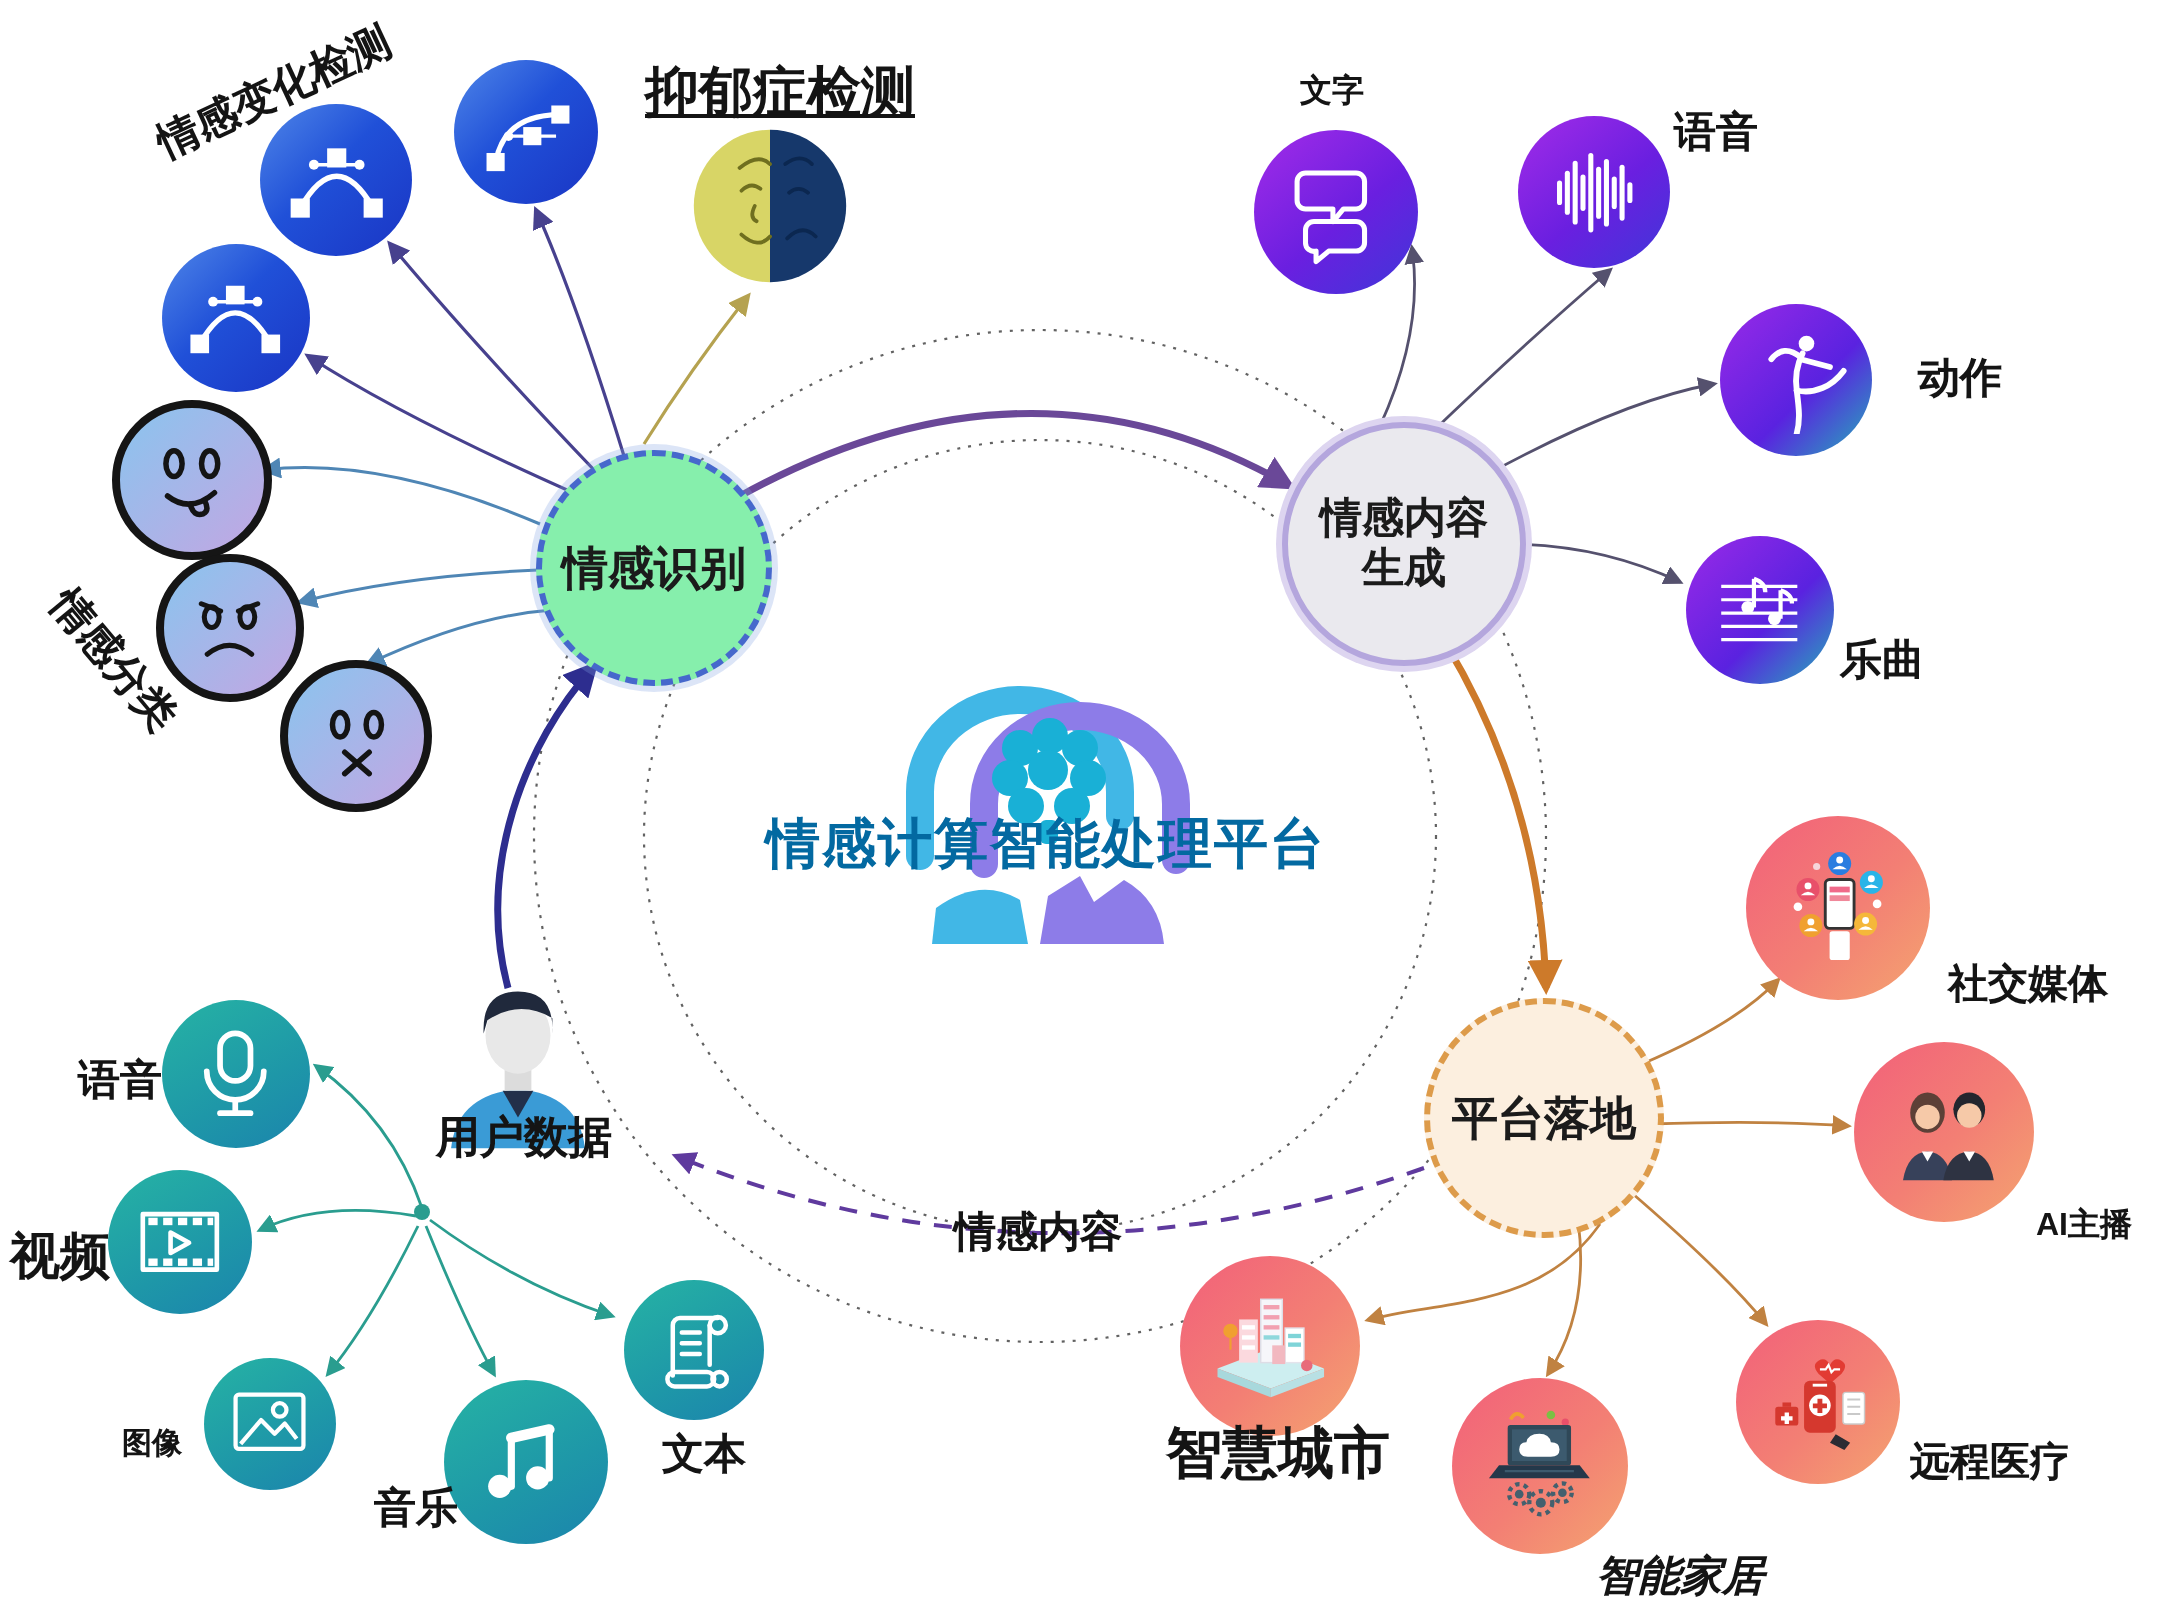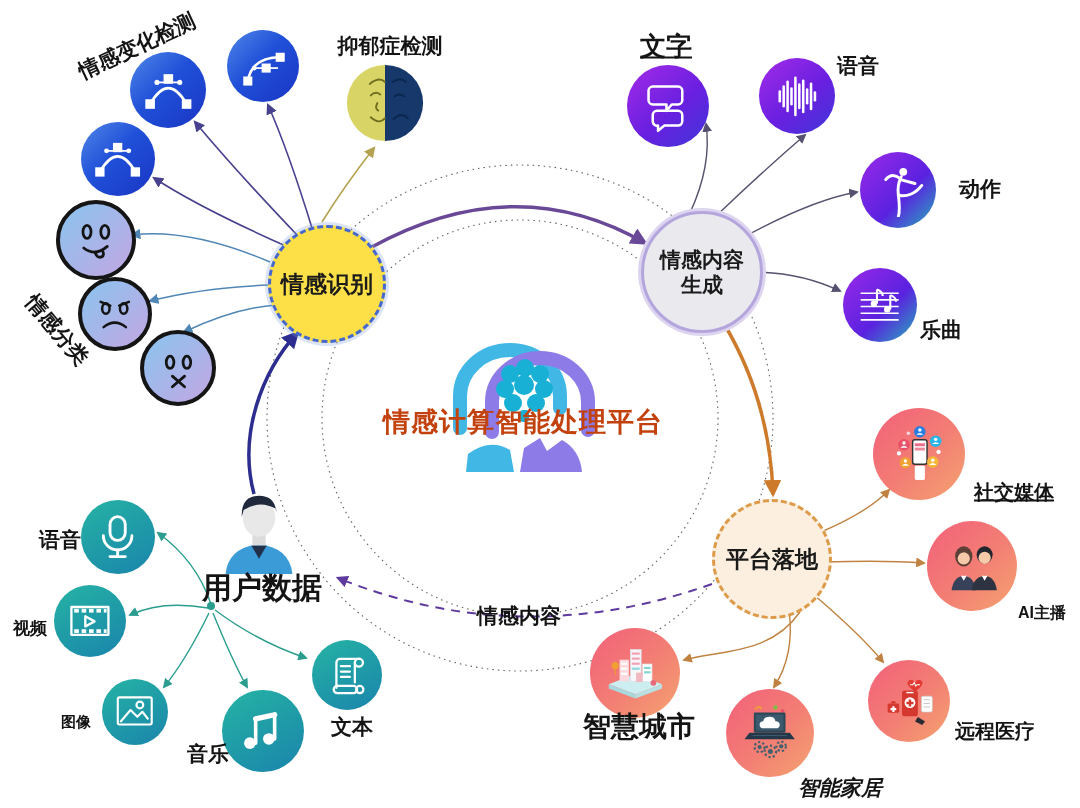--- a/index.html
+++ b/index.html
@@ -3,40 +3,40 @@
 <meta charset="utf-8">
 <style>
   html,body{margin:0;padding:0;background:#fff;}
   .stage{position:relative;width:1080px;height:808px;background:#fff;overflow:hidden;
          font-family:"Liberation Sans",sans-serif;}
   svg{display:block;}
   .layer{position:absolute;left:0;top:0;}
   
   .hub{position:absolute;border-radius:50%;display:flex;align-items:center;justify-content:center;
        z-index:3;font-weight:bold;color:#1b1b1b;text-align:center;}
-  #hub-rec{left:268px;top:225px;width:112px;height:112px;background:#fde047;
+  #hub-rec{left:268px;top:225px;width:112px;height:112px;background:#86efac;
            border:3px dashed #4668cc;box-shadow:0 0 0 3px rgba(130,160,225,.28);font-size:23px;}
   #hub-gen{left:641px;top:211px;width:116px;height:116px;background:#eae9ee;
            border:3px solid #b4a6dd;box-shadow:0 0 0 3px #ddd5f0;font-size:21px;
            white-space:pre-line;line-height:1.2;}
   #hub-land{left:712px;top:499px;width:114px;height:114px;background:#fcefdf;
            border:3px dashed #dd9b4a;font-size:23px;}
   
   .sat{position:absolute;border-radius:50%;display:flex;align-items:center;justify-content:center;z-index:2;}
   .sat svg{width:72%;height:72%;}
   .blue{background:linear-gradient(135deg,#5087e8 0%,#2050d8 45%,#1a35c4 100%);}
   .purple{background:linear-gradient(140deg,#a32ce8 0%,#6a1fe0 55%,#3f37d8 100%);}
   .purpteal{background:linear-gradient(135deg,#9a2ae8 0%,#5a22e0 58%,#23b0b8 100%);}
   .pink{background:linear-gradient(135deg,#f2607a 0%,#f37f74 55%,#f4a470 100%);}
   .teal{background:linear-gradient(150deg,#26b3a4 0%,#1e97a8 60%,#1b84ad 100%);}
   .emoji{background:linear-gradient(135deg,#8ac4ee 0%,#a9b4e8 55%,#c3a6e2 100%);border:4px solid #151515;}
   
   .lbl{position:absolute;font-weight:bold;color:#141414;white-space:nowrap;z-index:4;
        transform:translate(-50%,-50%);}
-  .title{position:absolute;font-weight:bold;color:#c2410c;font-size:27px;letter-spacing:1px;
+  .title{position:absolute;font-weight:bold;color:#0369a1;font-size:27px;letter-spacing:1px;
        white-space:nowrap;z-index:5;transform:translate(-50%,-50%);}
 </style>
 </head>
 <body>
 
 <div class="stage">
 
   <svg class="layer" width="1080" height="808">
     <defs>
       <marker id="m-slate" viewBox="0 0 10 10" refX="8" refY="5" markerWidth="7" markerHeight="7" orient="auto">
@@ -151,21 +151,21 @@
 
   <div class="sat" style="left:215px;top:490px;width:88px;height:86px;border-radius:0;">
     <svg viewBox="0 0 90 90" style="width:100%;height:100%;">
       <path d="M10,88 Q13,60 45,57 Q77,60 80,88 Z" fill="#3a9bd6"></path>
       <path d="M37,58 L45,72 L53,58 Z" fill="#22304a"></path>
       <rect x="38" y="44" width="14" height="14" fill="#dcdcdc"></rect>
       <ellipse cx="45" cy="29" rx="17" ry="20" fill="#e8e8e8"></ellipse>
       <path d="M27,28 Q26,6 45,6 Q64,6 63,28 L63,20 Q46,10 29,21 Z" fill="#20293c"></path>
     </svg>
   </div>
-  <div class="lbl" style="left:262px;top:588px;font-size:30px;">用户数据</div>
+  <div class="lbl" style="left:262px;top:569px;font-size:22px;">用户数据</div>
 
   <div class="sat blue" style="left:81px;top:122px;width:74px;height:74px;">
     <svg viewBox="0 0 48 48" fill="none" stroke="#fff" stroke-width="2.4">
       <path d="M8,36 Q24,8 40,36"></path>
         <path d="M14,17 L34,17" stroke-width="1.6"></path>
       <rect x="5" y="33" width="6" height="6" fill="#fff"></rect>
         <rect x="37" y="33" width="6" height="6" fill="#fff"></rect>
       <rect x="21" y="11" width="6" height="6" fill="#fff"></rect>
       <circle cx="14" cy="17" r="2.2" fill="#fff" stroke="none"></circle>
         <circle cx="34" cy="17" r="2.2" fill="#fff" stroke="none"></circle>
@@ -204,21 +204,21 @@
         <path d="M34,42 Q31,48 35,50"></path>
           <path d="M27,57 Q36,65 42,58"></path>
       </g>
       <g stroke="#0b2750" stroke-width="2" fill="none" stroke-linecap="round">
         <path d="M50,20 Q58,14 64,20"></path>
           <path d="M52,35 Q57,31 62,35"></path>
         <path d="M51,59 Q59,51 66,58"></path>
       </g>
     </svg>
   </div>
-  <div class="lbl" style="left:390px;top:46px;font-size:21px;">抑郁症检测</div>
+  <div class="lbl" style="left:390px;top:46px;font-size:27px;text-decoration:underline;">抑郁症检测</div>
 
   <div class="sat emoji" style="left:56px;top:200px;width:72px;height:72px;">
     <svg viewBox="0 0 64 64" fill="none" stroke="#141414" stroke-width="3.4" stroke-linecap="round">
       <ellipse cx="21" cy="22" rx="5" ry="8"></ellipse>
         <ellipse cx="43" cy="22" rx="5" ry="8"></ellipse>
       <path d="M17,42 Q31,53 46,40"></path>
         <path d="M31,47 q2,8 8,6 q4,-2 1,-8"></path>
     </svg>
   </div>
   <div class="sat emoji" style="left:78px;top:277px;width:66px;height:66px;">
@@ -239,21 +239,21 @@
     </svg>
   </div>
   <div class="lbl" style="left:57px;top:330px;font-size:21px;transform:translate(-50%,-50%) rotate(50deg);">情感分类</div>
 
   <div class="sat purple" style="left:627px;top:65px;width:82px;height:82px;">
     <svg viewBox="0 0 56 56" fill="none" stroke="#fff" stroke-width="2.4" stroke-linejoin="round">
       <path d="M14,10 h24 a4,4 0 0 1 4,4 v9 a4,4 0 0 1 -4,4 h-6 l-5,6 v-6 h-13 a4,4 0 0 1 -4,-4 v-9 a4,4 0 0 1 4,-4 z"></path>
       <path d="M18,33 h20 a4,4 0 0 1 4,4 v6 a4,4 0 0 1 -4,4 h-13 l-6,5 v-5 a4,4 0 0 1 -5,-4 v-6 a4,4 0 0 1 4,-4 z"></path>
     </svg>
   </div>
-  <div class="lbl" style="left:666px;top:46px;font-size:26px;text-decoration:underline;">文字</div>
+  <div class="lbl" style="left:666px;top:46px;font-size:16px;">文字</div>
 
   <div class="sat purple" style="left:759px;top:58px;width:76px;height:76px;">
     <svg viewBox="0 0 56 56" stroke="#fff" stroke-width="2.6" stroke-linecap="round">
       <path d="M10,23 V33"></path>
         <path d="M14,18 V38"></path>
         <path d="M18,13 V43"></path>
         <path d="M22,20 V36"></path>
       <path d="M26,9 V47"></path>
         <path d="M30,16 V40"></path>
         <path d="M34,12 V44"></path>
@@ -318,21 +318,21 @@
           <path d="M22,62 q5,-5 10,0" fill="#fff"></path>
         <circle cx="65" cy="57" r="8" fill="#f5b73a"></circle>
           <circle cx="65" cy="54.5" r="2.4" fill="#fff"></circle>
           <path d="M60,61 q5,-5 10,0" fill="#fff"></path>
       </g>
       <circle cx="18" cy="45" r="3" fill="#fff"></circle>
         <circle cx="73" cy="43" r="3" fill="#fff"></circle>
         <circle cx="31" cy="17" r="2.5" fill="#f6d5da"></circle>
     </svg>
   </div>
-  <div class="lbl" style="left:1014px;top:492px;font-size:20px;text-decoration:underline;">社交媒体</div>
+  <div class="lbl" style="left:1014px;top:492px;font-size:20px;">社交媒体</div>
 
   <div class="sat pink" style="left:927px;top:521px;width:90px;height:90px;">
     <svg viewBox="0 0 90 90">
       <ellipse cx="33" cy="31" rx="12" ry="14" fill="#5d4037"></ellipse>
       <circle cx="33" cy="34" r="8.5" fill="#f6c9a8"></circle>
       <path d="M23,30 q3,-9 12,-8 q8,1 9,9 l-2,1 q-2,-7 -8,-7 q-7,0 -9,6 z" fill="#5d4037"></path>
       <path d="M16,78 q3,-19 17,-20 q14,1 17,20 z" fill="#37415a"></path>
       <path d="M29,58 l4,7 4,-7 z" fill="#fff"></path>
       <ellipse cx="62" cy="29" rx="11" ry="12" fill="#23262e"></ellipse>
       <circle cx="62" cy="33" r="8.5" fill="#f6c9a8"></circle>
@@ -427,21 +427,21 @@
           <rect x="43" y="15" width="3" height="4"></rect>
         <rect x="11" y="37" width="5" height="4"></rect>
           <rect x="19" y="37" width="5" height="4"></rect>
           <rect x="27" y="37" width="5" height="4"></rect>
           <rect x="35" y="37" width="5" height="4"></rect>
           <rect x="43" y="37" width="3" height="4"></rect>
       </g>
       <path d="M23,23 L23,34 L33,28.5 Z"></path>
     </svg>
   </div>
-  <div class="lbl" style="left:30px;top:628px;font-size:17px;">视频</div>
+  <div class="lbl" style="left:30px;top:628px;font-size:25px;">视频</div>
 
   <div class="sat teal" style="left:102px;top:679px;width:66px;height:66px;">
     <svg viewBox="0 0 56 56" fill="none" stroke="#fff" stroke-width="2.5" stroke-linejoin="round">
       <rect x="8" y="11" width="40" height="32" rx="2"></rect>
       <circle cx="34" cy="20" r="4"></circle>
       <path d="M11,40 L23,26 L31,34 L37,28 L44,37"></path>
     </svg>
   </div>
   <div class="lbl" style="left:76px;top:722px;font-size:15px;">图像</div>
 

